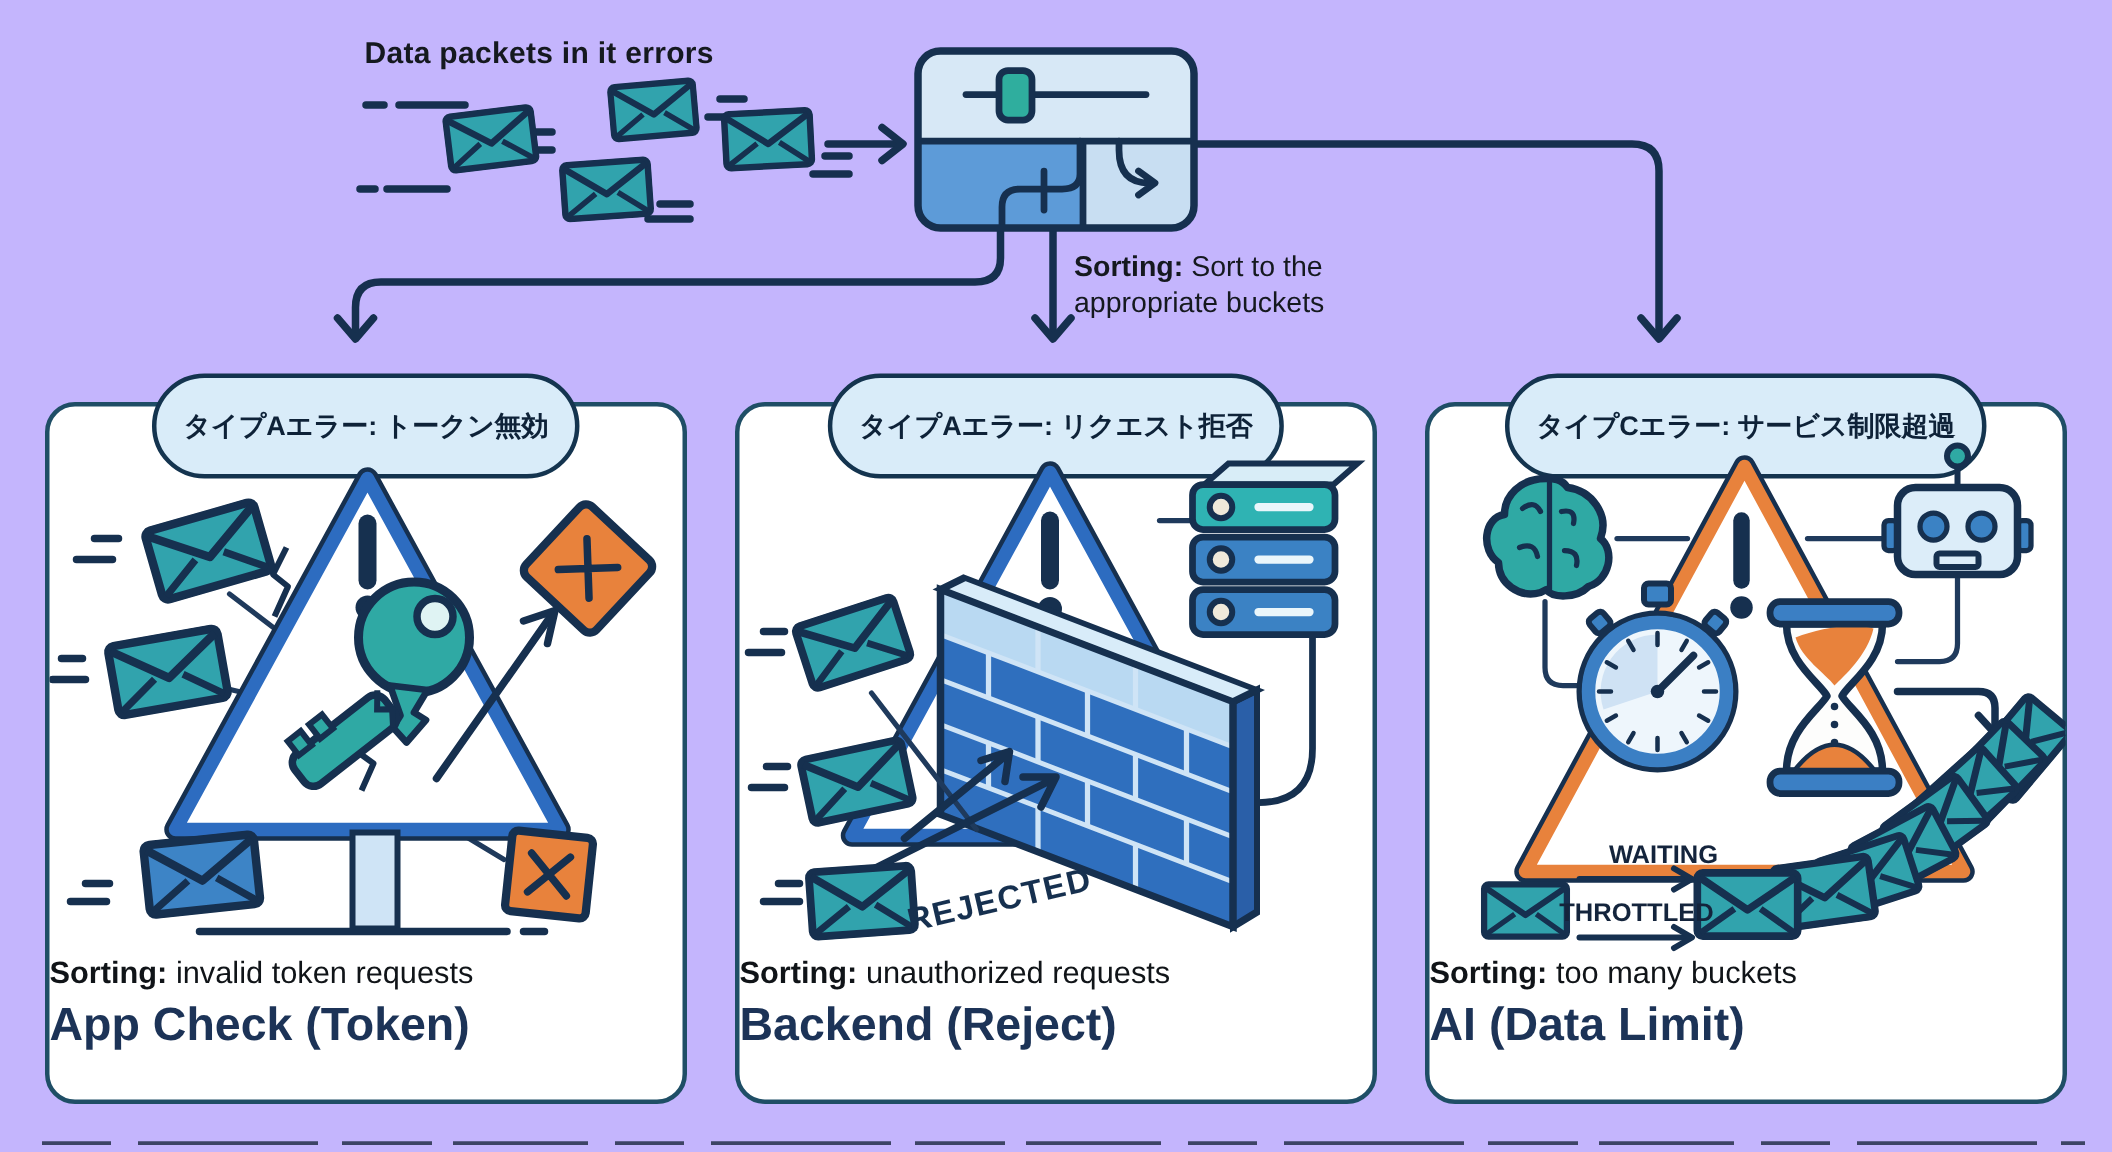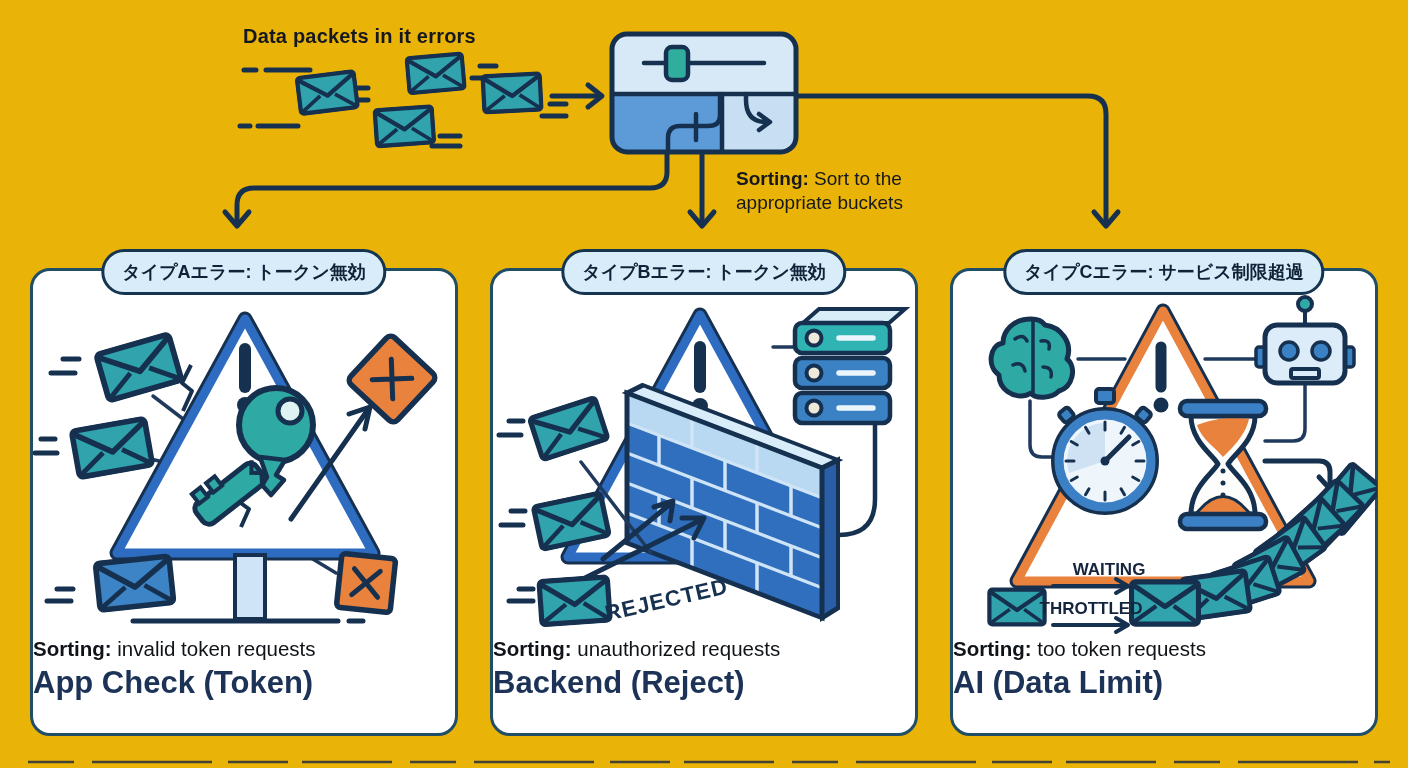--- a/index.html
+++ b/index.html
@@ -1,26 +1,26 @@
 <!DOCTYPE html>
 <html><head>
 <meta charset="utf-8">
 <style>
   html,body{margin:0;padding:0;background:#e9e9e9;}
-  .canvas{position:relative;width:1408px;height:768px;background:#eab308;overflow:hidden;
+  .canvas{position:relative;width:1408px;height:768px;background:#c4b5fd;overflow:hidden;
           font-family:"Liberation Sans",sans-serif;color:#15191f;}
   .abs{position:absolute;}
   .flow-label{left:243px;top:25px;font-size:20px;font-weight:700;letter-spacing:.2px;color:#15191f;}
-  .caption{left:716px;top:167px;width:214px;font-size:19px;line-height:1.27;color:#15191f;margin-left:20px;}
+  .caption{left:716px;top:167px;width:214px;font-size:19px;line-height:1.27;color:#15191f;}
   .caption b{font-weight:700;}
   .panel{position:absolute;top:268px;width:428px;height:468px;background:#ffffff;
          border:3.5px solid #1f4e66;border-radius:20px;box-sizing:border-box;}
   .p0{left:30px}.p1{left:490px}.p2{left:950px}
   .pill{position:absolute;left:50%;top:-22px;transform:translateX(-50%);background:#d9ecf9;
-        border:3px solid #14344f;border-radius:999px;padding:8px 18px;font-size:18px;font-weight:700;
+        border:3px solid #14344f;border-radius:999px;padding:20px 18px;font-size:18px;font-weight:700;
         white-space:nowrap;color:#0e2238;}
   .icon-art{position:absolute;left:0;top:18px;width:424px;height:346px;}
   .sortline{position:absolute;left:0;top:366px;width:100%;text-align:left;font-size:20.5px;color:#101418;}
   .sortline b{font-weight:700;}
   .ptitle{position:absolute;left:0;top:394px;width:100%;font-size:31px;font-weight:700;color:#1c3357;}
   svg{display:block;}
   svg text{font-family:"Liberation Sans",sans-serif;}
   .wire{stroke:#16304f;stroke-width:5;fill:none;stroke-linecap:round;stroke-linejoin:round;}
   .thin{stroke:#1f3a5c;stroke-width:3.5;fill:none;stroke-linecap:round;stroke-linejoin:round;}
   .dash{stroke:#16304f;stroke-width:5;stroke-linecap:round;}
@@ -144,21 +144,21 @@
       <g transform="translate(333,294) rotate(6)">
         <rect x="-27" y="-27" width="54" height="54" rx="4" fill="#e8823c" stroke="#16304f" stroke-width="5.5"></rect>
         <path d="M-13,-13 L13,13 M-13,13 L13,-13" stroke="#16304f" stroke-width="5" stroke-linecap="round"></path>
       </g>
     </svg>
     <div class="sortline"><b>Sorting:</b><span> invalid token requests</span></div>
     <div class="ptitle">App Check (Token)</div>
   </div>
 
   <div class="panel p1">
-    <div class="pill">タイプBエラー: トークン無効</div>
+    <div class="pill">タイプAエラー: リクエスト拒否</div>
     <svg class="icon-art" viewBox="0 0 424 346">
       <g>
         <path d="M207,26 L339,268 L75,268 Z" fill="#ffffff" stroke="#16304f" stroke-width="15" stroke-linejoin="round"></path>
         <path d="M207,26 L339,268 L75,268 Z" fill="#ffffff" stroke="#2d6cc0" stroke-width="9" stroke-linejoin="round"></path>
         <path d="M207,58 V98" stroke="#16304f" stroke-width="12" stroke-linecap="round"></path>
         <circle cx="207" cy="117" r="8" fill="#16304f"></circle>
       </g>
       <path class="thin" d="M280,58 H302"></path>
       <path d="M382,134 V210 Q382,246 346,246 H330" fill="none" stroke="#16304f" stroke-width="4.5" stroke-linecap="round"></path>
       <g transform="translate(302,34)">
@@ -302,17 +302,17 @@
       <g class="wire" stroke-width="4">
         <path d="M100,297 H172" stroke-width="4"></path>
         <path d="M163,290 L175,297 L163,304" stroke-width="4"></path>
       </g>
       <text x="138" y="325" text-anchor="middle" font-size="17" font-weight="800" fill="#14243c">THROTTLED</text>
       <g class="wire">
         <path d="M100,336 H172" stroke-width="4"></path>
         <path d="M163,329 L175,336 L163,343" stroke-width="4"></path>
       </g>
     </svg>
-    <div class="sortline"><b>Sorting:</b><span> too token requests</span></div>
+    <div class="sortline"><b>Sorting:</b><span> too many buckets</span></div>
     <div class="ptitle">AI (Data Limit)</div>
   </div>
 
 </div>
 
 </body></html>

